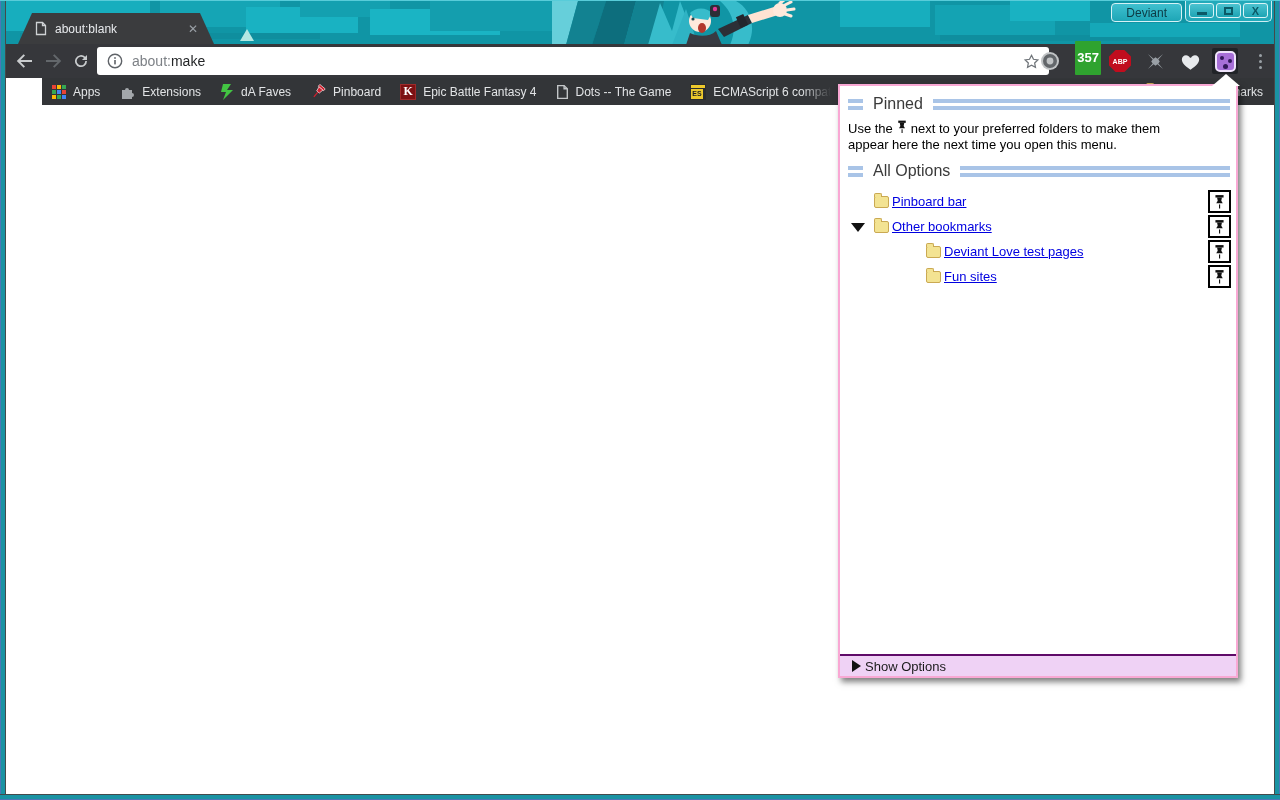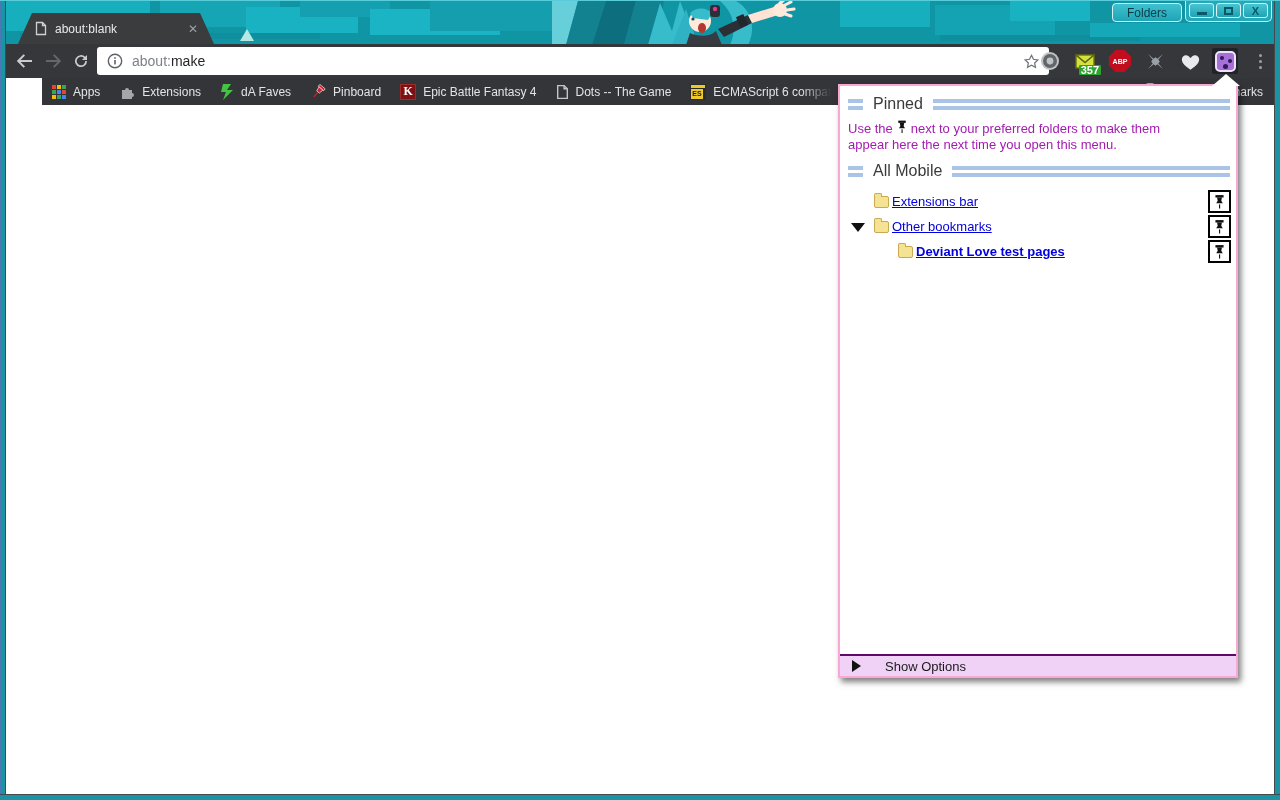--- a/index.html
+++ b/index.html
@@ -58,21 +58,21 @@
     display:flex; align-items:center; padding:0 8px 0 10px; cursor:text;
   }
   .url { font-size:14px; margin-left:9px; flex:1; }
   .url .scheme { color:#7d8186; }
   .url .path { color:#242628; }
   .ext-area { position:absolute; right:6px; top:0; height:34px; display:flex; align-items:center; gap:9px; }
   .ext-btn { width:26px; height:26px; display:flex; align-items:center; justify-content:center; cursor:pointer; position:relative; }
   .ext-active { background:#202327; border-radius:2px; }
   .badge {
     position:absolute; bottom:-1px; right:-3px; background:#2fa32f; color:#fff;
-    font-size:11px; font-weight:bold; padding:0 2px; line-height:10px; border-radius:1px;
+    font-size:13px; font-weight:bold; padding:12px 2px; line-height:10px; border-radius:1px;
   }
   .abp-icon {
     width:22px; height:22px; background:#c10d1e; color:#fff; font-size:7px; font-weight:bold;
     display:flex; align-items:center; justify-content:center;
     clip-path:polygon(30% 0,70% 0,100% 30%,100% 70%,70% 100%,30% 100%,0 70%,0 30%);
   }
   .dice-icon { width:21px; height:21px; background:var(--accent-purple); border:2px solid #efe3fb; border-radius:5px; position:relative; }
   .pip { position:absolute; background:#32175a; border-radius:50%; }
   .menu-dots { display:flex; flex-direction:column; gap:3px; }
   .menu-dots i { width:3px; height:3px; border-radius:50%; background:#9aa0a6; }
@@ -104,39 +104,39 @@
   .popup {
     position:absolute; left:838px; top:84px; width:400px; height:594px; background:#fff;
     border:2px solid #f9a8d4; box-shadow:3px 4px 6px rgba(0,0,0,.5); z-index:100;
     font-size:13px; color:#1a1a1a;
   }
   .popup-arrow { position:absolute; top:-12px; left:372px; width:0; height:0;
     border-left:14px solid transparent; border-right:14px solid transparent; border-bottom:12px solid #fff; }
   .heading { display:flex; align-items:center; gap:10px; margin:9px 6px 0 8px; font-size:16px; color:#3a3a3a; }
   .bars { height:11px; background:linear-gradient(to bottom,var(--heading-line) 0 4px,#fff 4px 7px,var(--heading-line) 7px 11px); }
   .bars.short { width:15px; } .bars.long { flex:1; }
-  .instruction { margin:7px 36px 0 8px; line-height:16px; color:#a21caf; }
+  .instruction { margin:7px 36px 0 8px; line-height:16px; color:#000000; }
   .inline-pin { vertical-align:-1px; margin:0 3px; }
   .tree { margin-top:9px; position:relative; }
   .trow { position:relative; height:25px; display:flex; align-items:center; }
-  .trow.lvl1 { padding-left:34px; } .trow.lvl2 { padding-left:58px;font-weight:bold; }
+  .trow.lvl1 { padding-left:34px; } .trow.lvl2 { padding-left:86px; }
   .disc-down { position:absolute; left:11px; top:9px; width:0; height:0;
     border-left:7px solid transparent; border-right:7px solid transparent; border-top:9px solid #111; cursor:pointer; }
   .disc-right { position:absolute; left:15px; top:5px; width:0; height:0;
     border-top:7px solid transparent; border-bottom:7px solid transparent; border-left:9px solid #111; cursor:pointer; }
   .folder { display:inline-block; width:15px; height:12px; background:#f3e392; border:1px solid #caa952;
     border-radius:2px; position:relative; margin-right:3px; flex:none; }
   .folder::before { content:""; position:absolute; top:-4px; left:-1px; width:6px; height:3px;
     background:#f3e392; border:1px solid #caa952; border-bottom:none; border-radius:2px 2px 0 0; }
   .flink { color:var(--link-color); text-decoration:underline; cursor:pointer; }
   .pin-btn { position:absolute; right:5px; top:1px; width:23px; height:23px; background:#fff;
     border:2px solid #000; display:flex; align-items:center; justify-content:center; cursor:pointer; }
   .options {
     position:absolute; left:0; right:0; bottom:0; height:22px; background:var(--options-bg);
-    border-top:2px solid var(--options-border); display:flex; align-items:center; padding-left:12px; gap:24px; cursor:pointer;
+    border-top:2px solid var(--options-border); display:flex; align-items:center; padding-left:12px; gap:4px; cursor:pointer;
   }
   .options .tri { width:0; height:0; border-top:6px solid transparent; border-bottom:6px solid transparent; border-left:9px solid #111; }
 </style>
 </head>
 <body>
 
 <div id="screen">
 
   <div class="titlebar">
 
@@ -170,21 +170,21 @@
       <path d="M168,0 C180,10 186,26 178,44 L196,44 C206,24 196,6 184,0 Z" fill="#37bccb"></path>
       <path d="M134,44 L138,32 C146,36 158,36 164,30 L170,44 Z" fill="#383b42"></path>
       <path d="M166,28 L196,14 L200,22 L172,36 Z" fill="#2c2f36"></path>
       <rect x="186" y="14" width="8" height="12" fill="#23262c" transform="rotate(-24 190 20)"></rect>
       <path d="M196,14 L222,6 L226,14 L200,22 Z" fill="#ffe3d2"></path>
       <circle cx="228" cy="9" r="7" fill="#ffe9db"></circle>
       <path d="M228,2 l4,-3 M233,4 l6,-3 M235,9 l7,-1 M233,13 l6,2" stroke="#ffe9db" stroke-width="3" stroke-linecap="round" fill="none"></path>
     </svg>
 
     <div class="profile-btn">
-      <span>Folders</span>
+      <span>Deviant</span>
     </div>
     <div class="win-controls">
       <div class="win-btn">
           <span class="glyph-min"></span>
         </div>
       <div class="win-btn">
           <span class="glyph-max"></span>
         </div>
       <div class="win-btn">
           <span>X</span>
@@ -347,29 +347,29 @@
     </div>
 
     <p class="instruction"><span>Use the</span><svg class="inline-pin" width="12" height="14" viewBox="0 0 16 18">
           <rect x="3" y="0.5" width="10" height="3" fill="#111"></rect>
           <polygon points="5,3.5 11,3.5 10.2,7.5 12,10.5 4,10.5 5.8,7.5" fill="#111"></polygon>
           <rect x="7.4" y="12" width="1.4" height="5" fill="#111"></rect>
         </svg><span>next to your preferred folders to make them appear here the next time you open this menu.</span></p>
 
     <div class="heading">
       <span class="bars short"></span>
-      <span>All Mobile</span>
+      <span>All Options</span>
       <span class="bars long"></span>
     </div>
 
     <div class="tree">
 
       <div class="trow lvl1">
         <span class="folder"></span>
-        <span class="flink">Extensions bar</span>
+        <span class="flink">Pinboard bar</span>
         <span class="pin-btn">
           <svg width="13" height="16" viewBox="0 0 16 18">
               <rect x="3" y="0.5" width="10" height="3" fill="#111"></rect>
               <polygon points="5,3.5 11,3.5 10.2,7.5 12,10.5 4,10.5 5.8,7.5" fill="#111"></polygon>
               <rect x="7.4" y="12" width="1.4" height="5" fill="#111"></rect>
             </svg>
         </span>
       </div>
 
       <div class="trow lvl1">
@@ -390,20 +390,31 @@
         <span class="flink">Deviant Love test pages</span>
         <span class="pin-btn">
           <svg width="13" height="16" viewBox="0 0 16 18">
               <rect x="3" y="0.5" width="10" height="3" fill="#111"></rect>
               <polygon points="5,3.5 11,3.5 10.2,7.5 12,10.5 4,10.5 5.8,7.5" fill="#111"></polygon>
               <rect x="7.4" y="12" width="1.4" height="5" fill="#111"></rect>
             </svg>
         </span>
       </div>
 
+      <div class="trow lvl2">
+        <span class="folder"></span>
+        <span class="flink">Fun sites</span>
+        <span class="pin-btn">
+          <svg width="13" height="16" viewBox="0 0 16 18">
+              <rect x="3" y="0.5" width="10" height="3" fill="#111"></rect>
+              <polygon points="5,3.5 11,3.5 10.2,7.5 12,10.5 4,10.5 5.8,7.5" fill="#111"></polygon>
+              <rect x="7.4" y="12" width="1.4" height="5" fill="#111"></rect>
+            </svg>
+        </span>
+      </div>
 
 
     </div>
 
     <div class="options">
       <span class="tri"></span>
       <span>Show Options</span>
     </div>
   </div>
 

